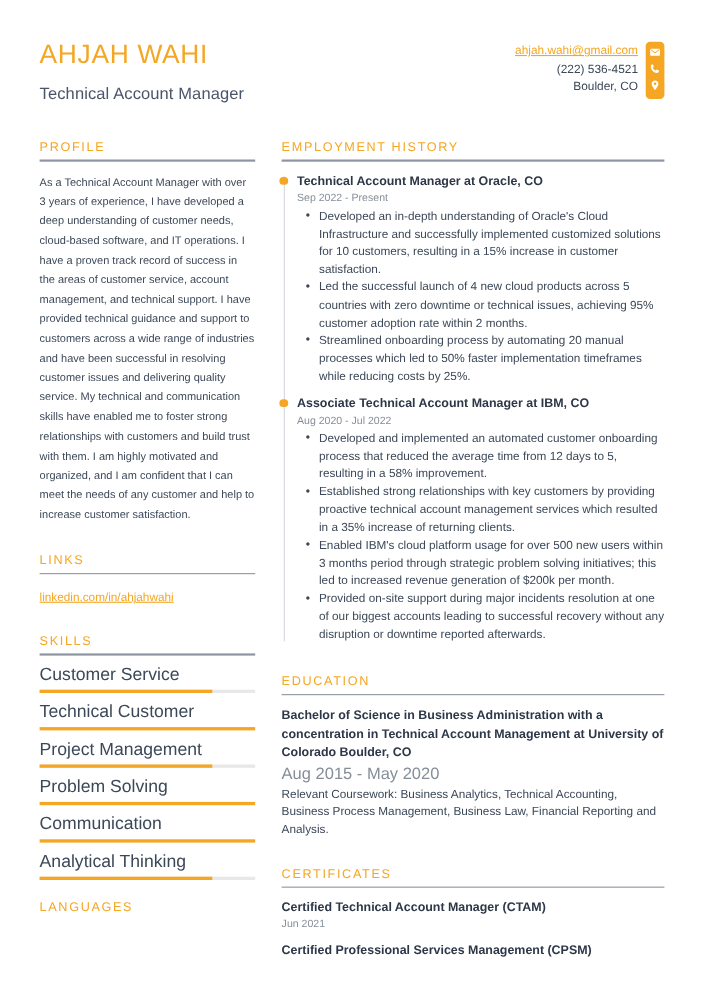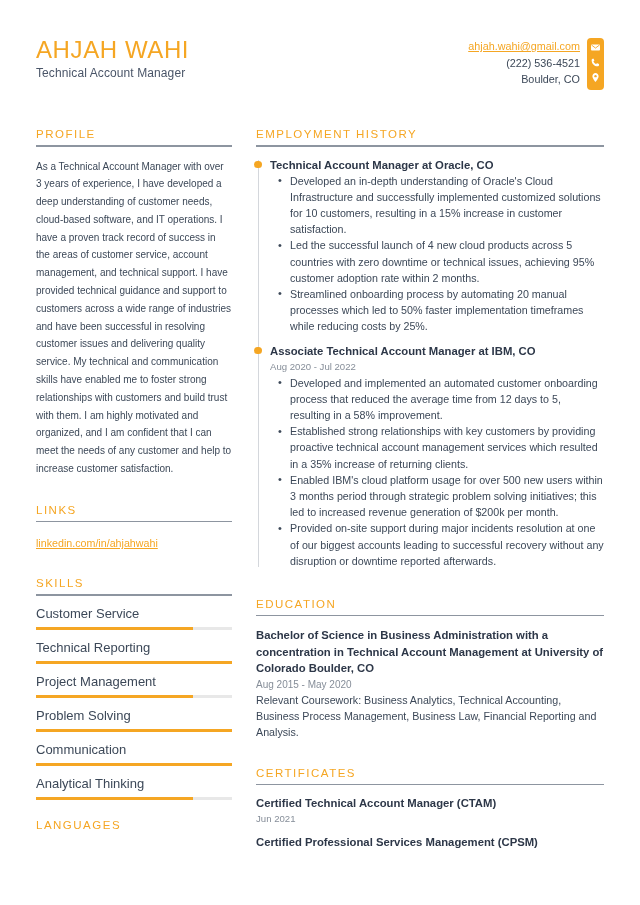--- a/index.html
+++ b/index.html
@@ -32,23 +32,23 @@
 
   .full-name {
     font-size: 24px;
     font-weight: normal;
     letter-spacing: 0.6px;
     color: #f5a623;
     line-height: 1.08;
   }
 
   .job-title {
-    font-size: 12px;
+    font-size: 15px;
     color: #4a5568;
-    margin-top: 3px;
+    margin-top: 14px;
     letter-spacing: 0.1px;
   }
 
   .contact-block {
     display: flex;
     align-items: flex-start;
     gap: 0;
     padding-top: 4px;
   }
 
@@ -125,21 +125,21 @@
     text-decoration: underline;
     line-height: 16px;
   }
 
   
   .skills-wrap { margin-top: 26px; }
 
   .skill-row { margin-bottom: 11px; }
 
   .skill-name {
-    font-size: 13px;
+    font-size: 16px;
     color: #3c4858;
     margin-bottom: 6px;
     line-height: 14px;
   }
 
   .skill-track {
     height: 3px;
     background: #e8e8e8;
     width: 100%;
     position: relative;
@@ -225,21 +225,21 @@
   .education-wrap { margin-top: 29px; }
 
   .edu-degree {
     font-size: 11.3px;
     font-weight: bold;
     color: #2d3748;
     line-height: 16.5px;
   }
 
   .edu-date {
-    font-size: 10px;
+    font-size: 15px;
     color: #868e99;
     margin-top: 2px;
   }
 
   .edu-desc {
     font-size: 10.7px;
     line-height: 16.2px;
     color: #3c4858;
     margin-top: 2px;
   }
@@ -324,21 +324,21 @@
         <div class="sec-rule"></div>
 
         <div class="skill-row">
           <div class="skill-name">Customer Service</div>
           <div class="skill-track">
             <div class="skill-fill" style="width: 80%;"></div>
           </div>
         </div>
 
         <div class="skill-row">
-          <div class="skill-name">Technical Reporting</div>
+          <div class="skill-name">Technical Customer</div>
           <div class="skill-track">
             <div class="skill-fill" style="width: 100%;"></div>
           </div>
         </div>
 
         <div class="skill-row">
           <div class="skill-name">Project Management</div>
           <div class="skill-track">
             <div class="skill-fill" style="width: 80%;"></div>
           </div>
@@ -380,20 +380,21 @@
 
       <div class="section">
         <div class="sec-title">EMPLOYMENT HISTORY</div>
         <div class="sec-rule"></div>
 
         <div class="timeline">
 
           <div class="job">
             <span class="job-dot"></span>
             <div class="job-role">Technical Account Manager at Oracle, CO</div>
+            <div class="job-date">Sep 2022 - Present</div>
             <ul class="job-bullets">
               <li>Developed an in-depth understanding of Oracle's Cloud Infrastructure and successfully implemented customized solutions for 10 customers, resulting in a 15% increase in customer satisfaction.</li>
               <li>Led the successful launch of 4 new cloud products across 5 countries with zero downtime or technical issues, achieving 95% customer adoption rate within 2 months.</li>
               <li>Streamlined onboarding process by automating 20 manual processes which led to 50% faster implementation timeframes while reducing costs by 25%.</li>
             </ul>
           </div>
 
           <div class="emp-spacer"></div>
 
           <div class="job">

